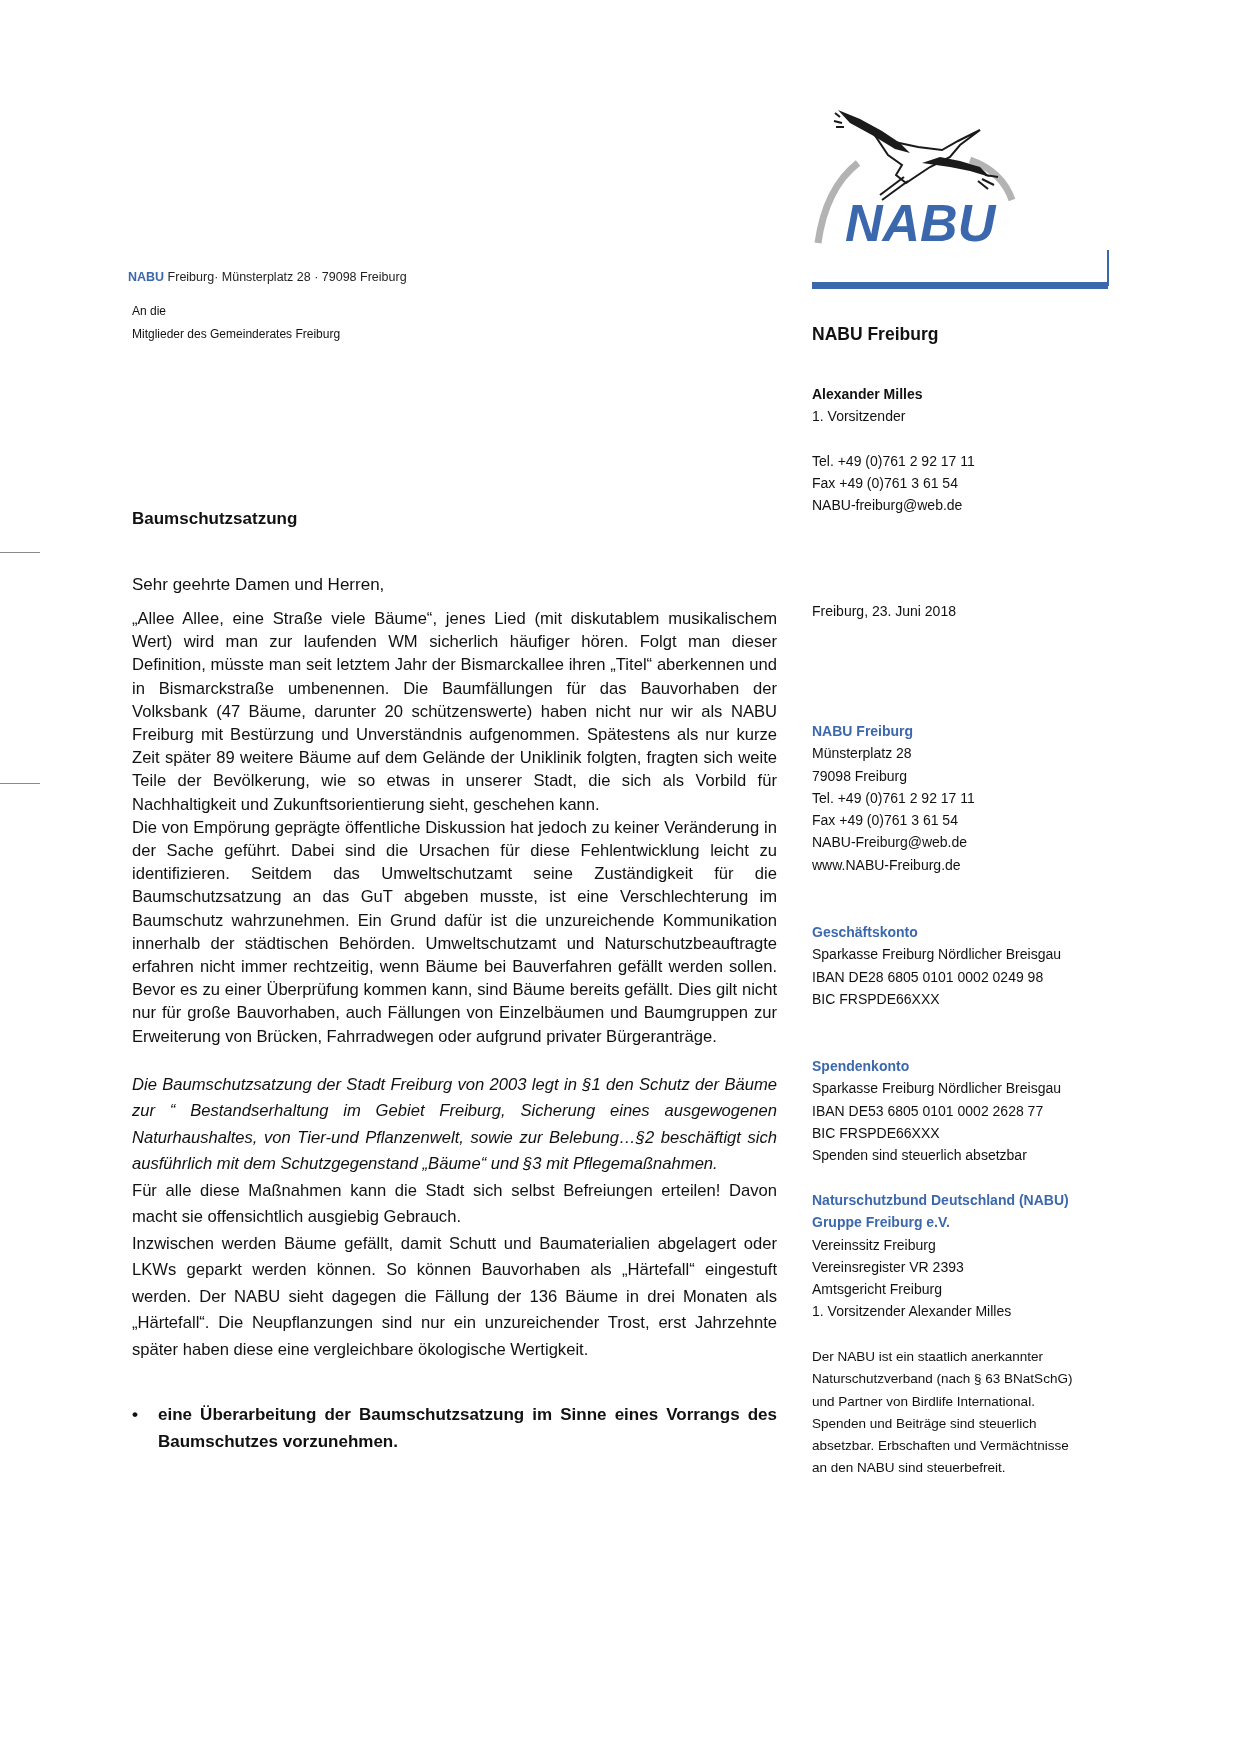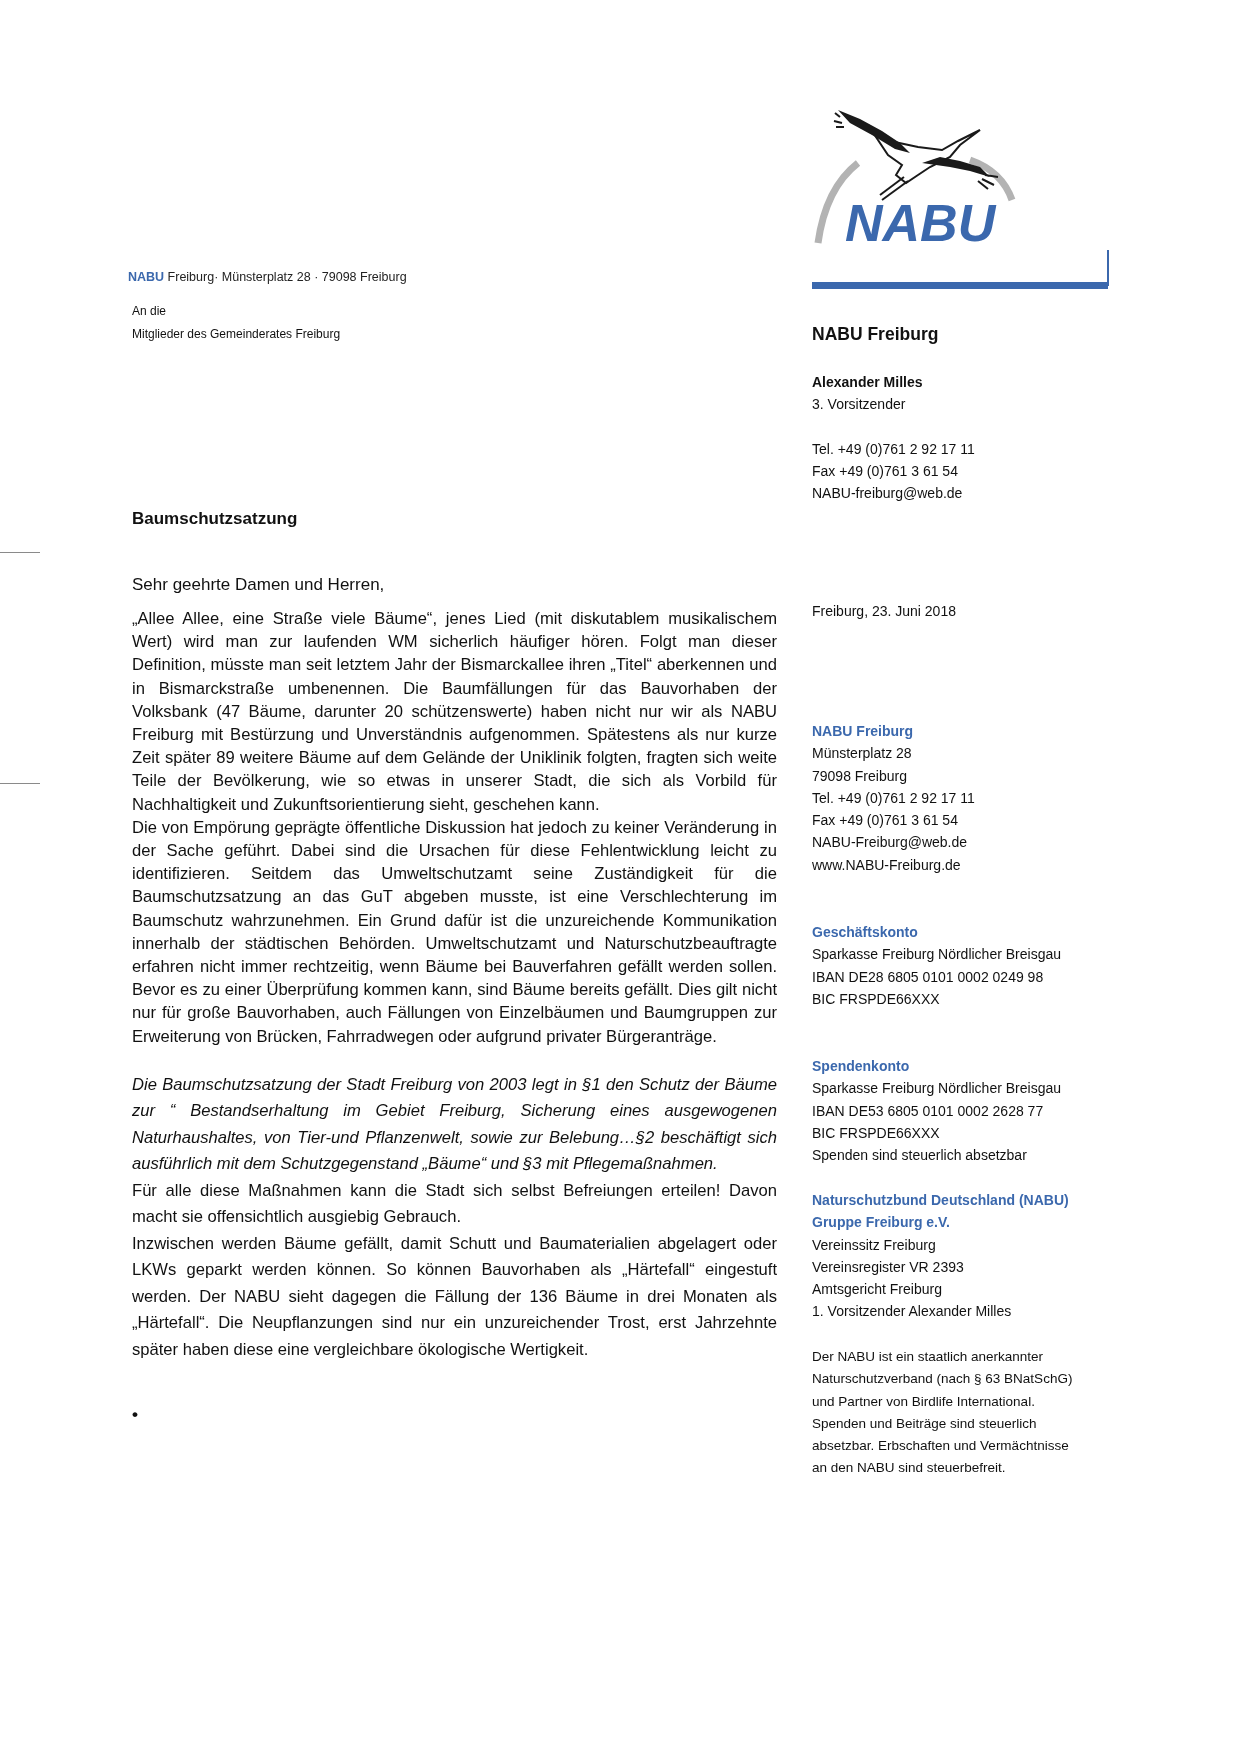--- a/index.html
+++ b/index.html
@@ -59,23 +59,23 @@
 <div class="abs sender-line">
   <span class="brand">NABU</span><span> Freiburg· Münsterplatz 28 · 79098 Freiburg</span>
 </div>
 
 <div class="abs recipient">
   <div>An die</div>
   <div>Mitglieder des Gemeinderates Freiburg</div>
 </div>
 
 <div class="abs org-title">NABU Freiburg</div>
-<div class="abs side" style="top:371px;">
+<div class="abs side" style="top:383px;">
   <div class="b">Alexander Milles</div>
-  <div>3. Vorsitzender</div>
+  <div>1. Vorsitzender</div>
   <div style="height:22px;"></div>
   <div>Tel. +49 (0)761 2 92 17 11</div>
   <div>Fax +49 (0)761 3 61 54</div>
   <div>NABU-freiburg@web.de</div>
 </div>
 
 <div class="abs side" style="top:572px;margin-top:28px;">Freiburg, 23. Juni 2018</div>
 
 <div class="abs subject">Baumschutzsatzung</div>
 
@@ -86,20 +86,21 @@
   <p>Die von Empörung geprägte öffentliche Diskussion hat jedoch zu keiner Veränderung in der Sache geführt. Dabei sind die Ursachen für diese Fehlentwicklung leicht zu identifizieren. Seitdem das Umweltschutzamt seine Zuständigkeit für die Baumschutzsatzung an das GuT abgeben musste, ist eine Verschlechterung im Baumschutz wahrzunehmen. Ein Grund dafür ist die unzureichende Kommunikation innerhalb der städtischen Behörden. Umweltschutzamt und Naturschutzbeauftragte erfahren nicht immer rechtzeitig, wenn Bäume bei Bauverfahren gefällt werden sollen. Bevor es zu einer Überprüfung kommen kann, sind Bäume bereits gefällt. Dies gilt nicht nur für große Bauvorhaben, auch Fällungen von Einzelbäumen und Baumgruppen zur Erweiterung von Brücken, Fahrradwegen oder aufgrund privater Bürgeranträge.</p>
   <p class="italic">Die Baumschutzsatzung der Stadt Freiburg von 2003 legt in §1 den Schutz der Bäume zur “ Bestandserhaltung im Gebiet Freiburg, Sicherung eines ausgewogenen Naturhaushaltes, von Tier-und Pflanzenwelt, sowie zur Belebung…§2 beschäftigt sich ausführlich mit dem Schutzgegenstand „Bäume“ und §3 mit Pflegemaßnahmen.</p>
   <p class="wide">Für alle diese Maßnahmen kann die Stadt sich selbst Befreiungen erteilen! Davon macht sie offensichtlich ausgiebig Gebrauch.</p>
   <p class="wide">Inzwischen werden Bäume gefällt, damit Schutt und Baumaterialien abgelagert oder LKWs geparkt werden können. So können Bauvorhaben als „Härtefall“ eingestuft werden. Der NABU sieht dagegen die Fällung der 136 Bäume in drei Monaten als „Härtefall“. Die Neupflanzungen sind nur ein unzureichender Trost, erst Jahrzehnte später haben diese eine vergleichbare ökologische Wertigkeit.</p>
 </div>
 
 <div class="abs demand">
   <ul>
     <li>
       <span class="bullet">•</span>
+      <span>eine Überarbeitung der Baumschutzsatzung im Sinne eines Vorrangs des Baumschutzes vorzunehmen.</span>
     </li>
   </ul>
 </div>
 
 <div class="abs side" style="top:720px;">
   <div class="blue">NABU Freiburg</div>
   <div>Münsterplatz 28</div>
   <div>79098 Freiburg</div>
   <div>Tel. +49 (0)761 2 92 17 11</div>
   <div>Fax +49 (0)761 3 61 54</div>

